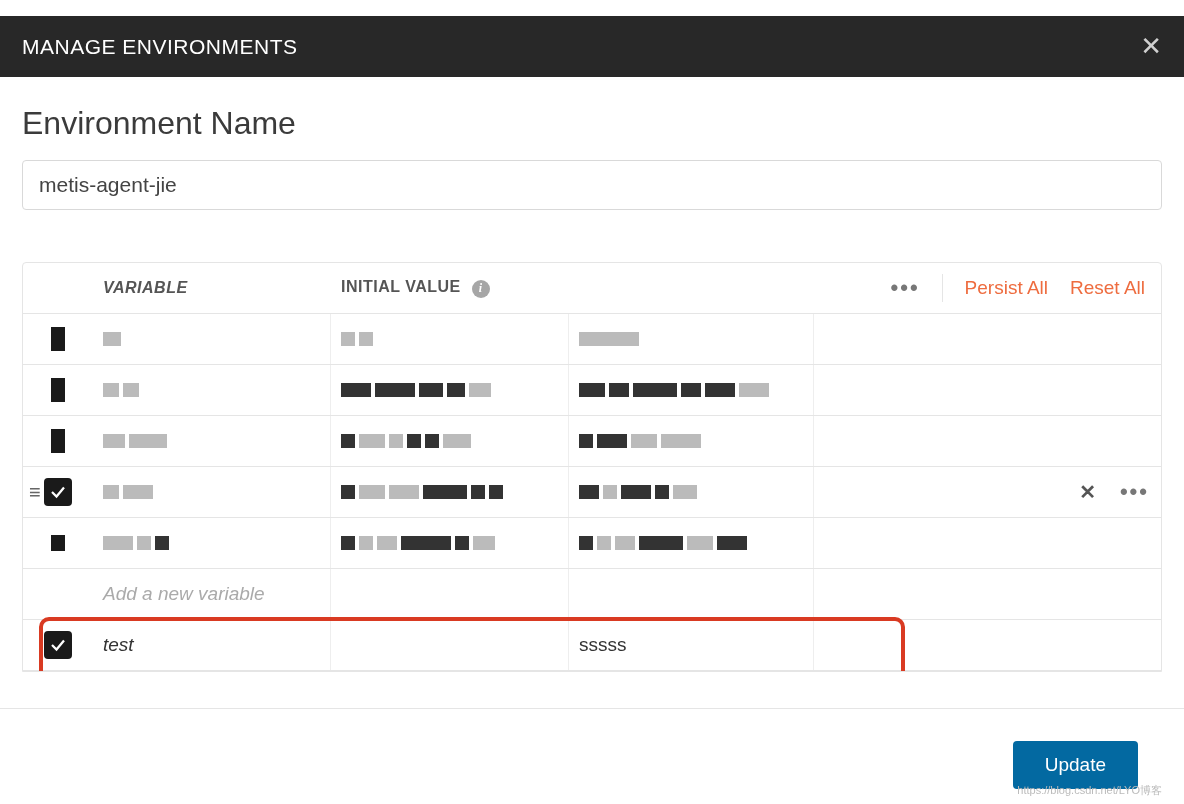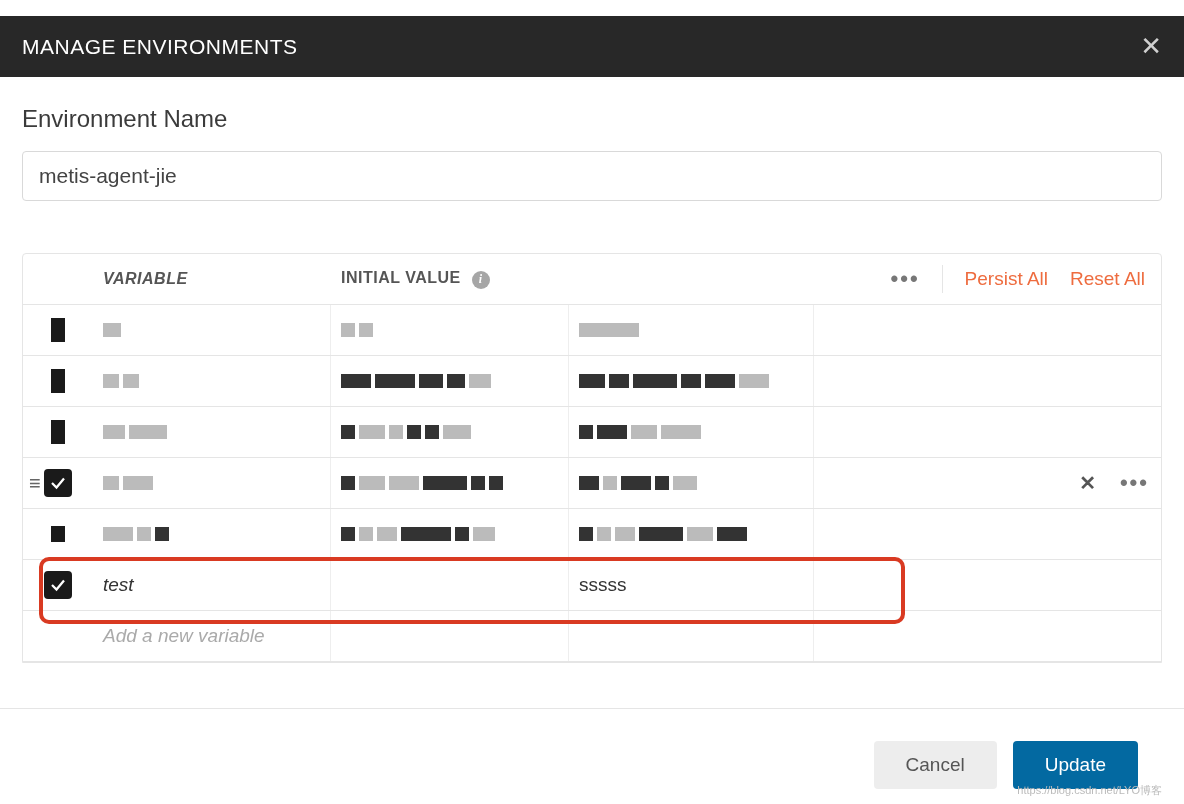--- a/index.html
+++ b/index.html
@@ -39,21 +39,21 @@
 }
 .body {
   flex: 1;
   padding: 28px 22px 0 22px;
   overflow-y: auto;
   position: relative;
 }
 .body::-webkit-scrollbar { width: 10px; }
 .body::-webkit-scrollbar-thumb { background: #ccc; border-radius: 5px; }
 .section-label {
-  font-size: 24px;
+  font-size: 32px;
   color: #3b3b3b;
   font-weight: 500;
   margin-bottom: 18px;
 }
 .env-name-input {
   width: 100%;
   height: 50px;
   border: 1px solid #d9d9d9;
   border-radius: 4px;
   padding: 0 16px;
@@ -364,41 +364,40 @@
               <span class="ob" style="width:14px"></span>
               <span class="ob l" style="width:14px"></span>
               <span class="ob l" style="width:20px"></span>
               <span class="ob" style="width:44px"></span>
               <span class="ob l" style="width:26px"></span>
               <span class="ob" style="width:30px"></span>
             </span>
           </div>
       </div>
 
-      <div class="trow highlight-row">
-        <div class="highlight-frame"></div>
-        <div class="col-check">
-          <div class="checkbox">
-            <svg viewBox="0 0 24 24">
-                <polyline points="4,12 10,18 20,6"></polyline>
-              </svg>
-          </div>
-        </div>
-        <div class="col-var">test</div>
-        <div class="col-init"></div>
-        <div class="col-curr">sssss</div>
-      </div>
-
       <div class="trow placeholder-row">
         <div class="col-check"></div>
         <div class="col-var">Add a new variable</div>
         <div class="col-init"></div>
         <div class="col-curr"></div>
       </div>
+
+      <div class="trow highlight-row">
+        <div class="highlight-frame"></div>
+        <div class="col-check">
+          <div class="checkbox">
+            <svg viewBox="0 0 24 24">
+                <polyline points="4,12 10,18 20,6"></polyline>
+              </svg>
+          </div>
+        </div>
+        <div class="col-var">test</div>
+        <div class="col-init"></div>
+        <div class="col-curr">sssss</div>
+      </div>
     </div>
   </div>
 
   <div class="footer">
-    <button class="btn btn-cancel">Cancel</button>
     <button class="btn btn-update">Update</button>
     <div class="watermark">https://blog.csdn.net/LYO博客</div>
   </div>
 </div>
 
 </body></html>

